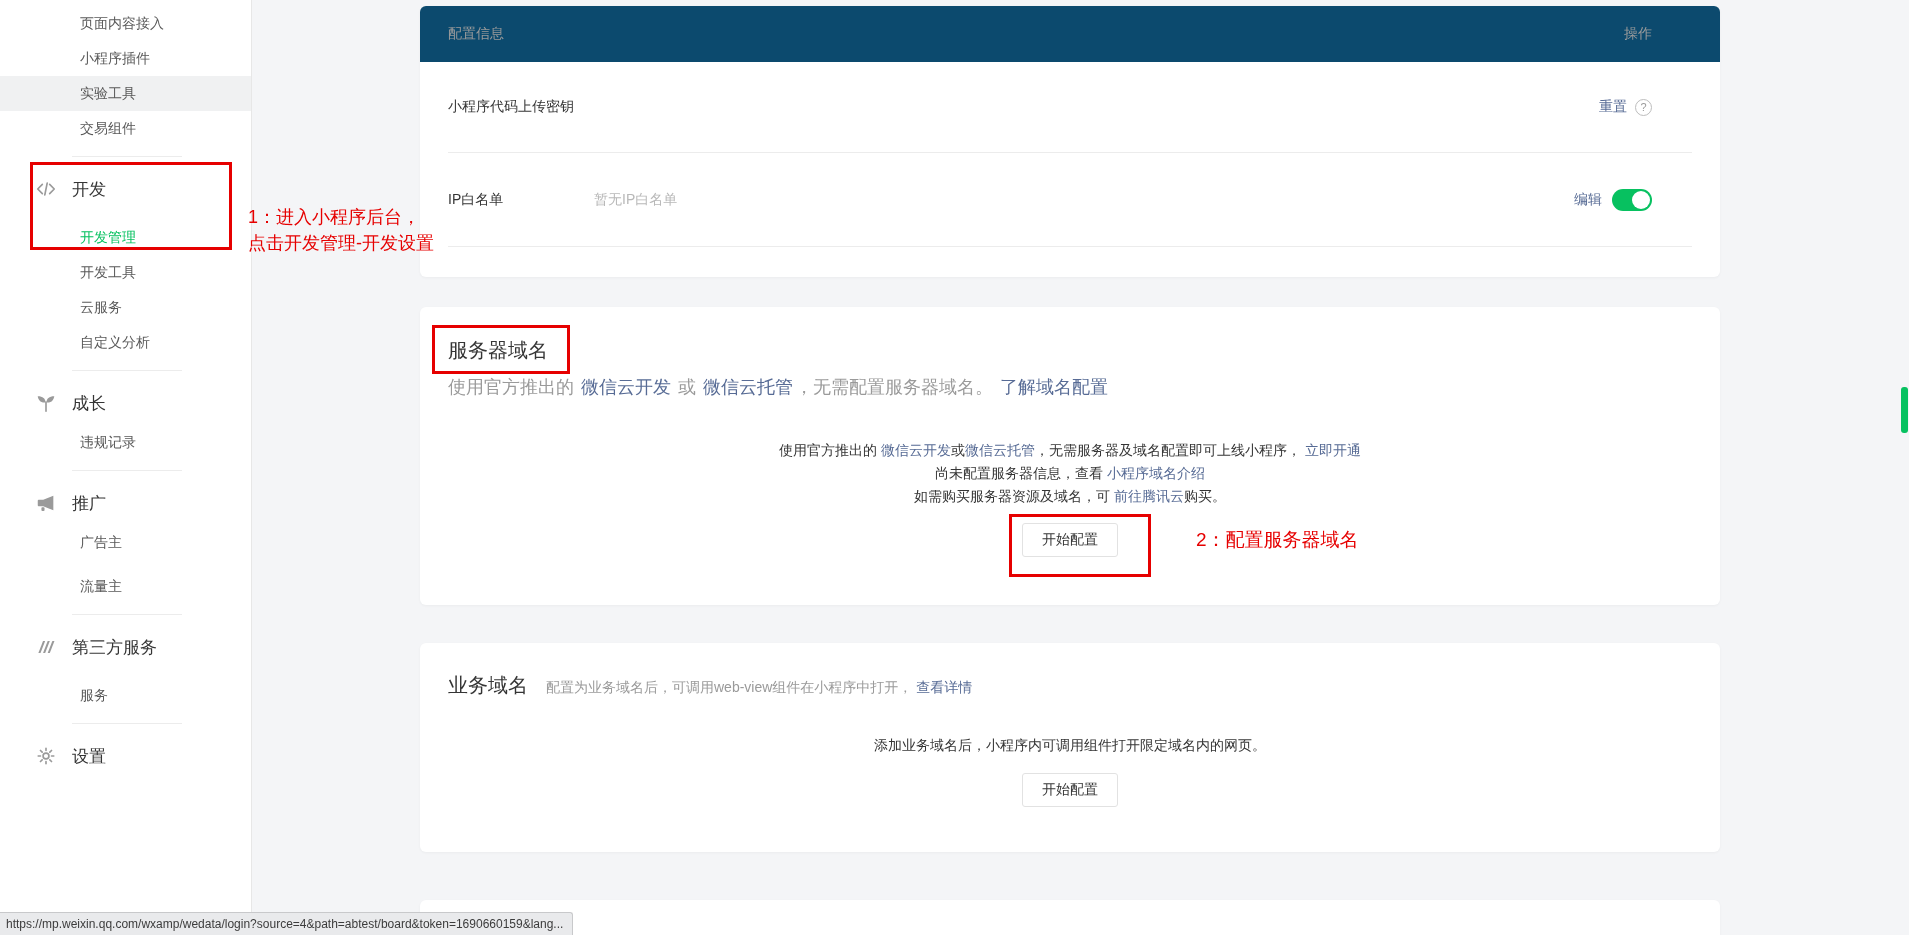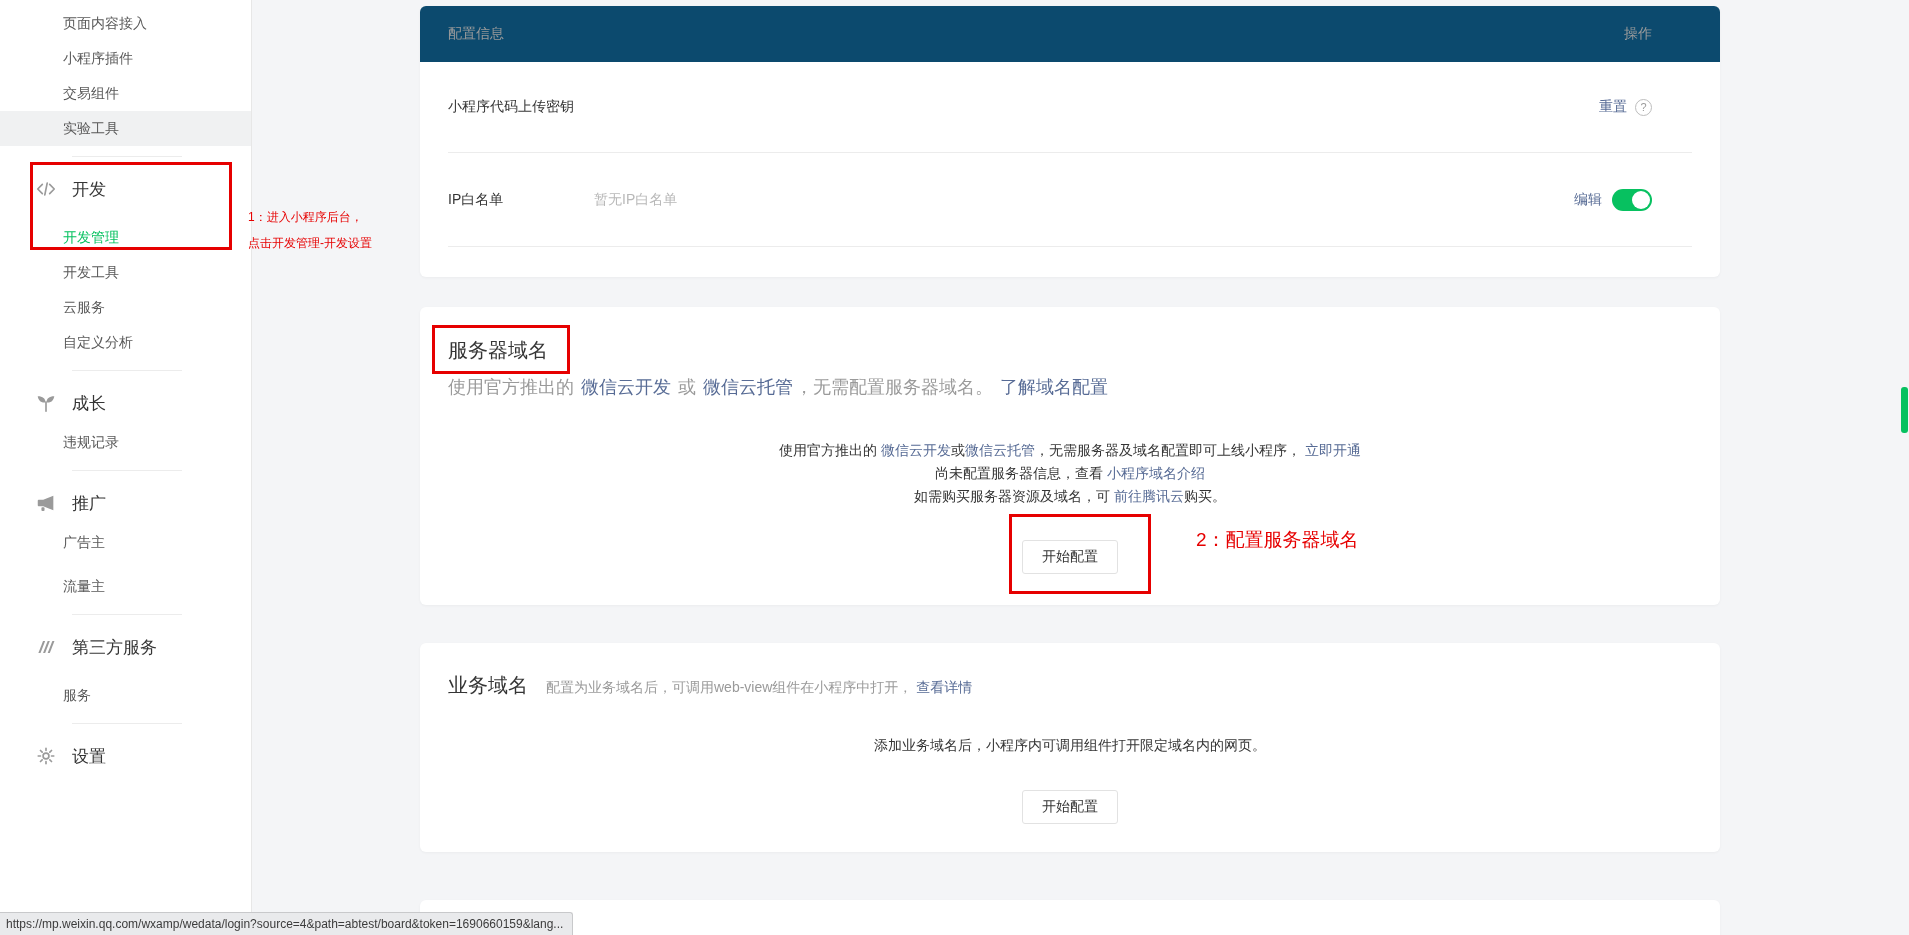--- a/index.html
+++ b/index.html
@@ -8,36 +8,36 @@
     background:#f4f5f7;
     font-family:"Liberation Sans","DejaVu Sans",sans-serif;
     color:#353535;
   }
   
   .sidebar{
     position:absolute;left:0;top:0;width:252px;height:935px;
     background:#fff;border-right:1px solid #e7e7e7;box-sizing:border-box;
     padding-top:6px;z-index:2;
   }
-  .side-item{height:35px;display:flex;align-items:center;padding-left:63px;
+  .side-item{height:35px;display:flex;align-items:center;padding-left:80px;
     font-size:14px;color:#595959;cursor:pointer;font-family:Liberation Serif, serif;}
   .side-item.hl{background:#f0f1f2;}
   .side-item.active{color:#07c160;}
   .side-item.first{margin-top:9px;}
   .side-section{height:44px;display:flex;align-items:center;padding-left:35px;
     font-size:17px;color:#353535;cursor:pointer;}
   .side-section .icon{width:22px;height:22px;margin-right:15px;display:inline-flex;
     align-items:center;justify-content:center;}
   .side-divider{border:none;border-top:1px solid #ececec;margin:10px 0 10px 72px;width:110px;}
 
   
   .redbox-sidebar{position:absolute;left:30px;top:162px;width:202px;height:88px;
     border:3px solid #e60000;box-sizing:border-box;pointer-events:none;z-index:6;}
   .annotation-1{position:absolute;left:248px;top:204px;z-index:6;
-    color:#e60000;font-size:12px;line-height:26px;}
+    color:#e60000;font-size:18px;line-height:26px;}
 
   
   .main{position:absolute;left:252px;top:0;right:0;bottom:0;}
   .card{position:absolute;left:168px;width:1300px;background:#fff;border-radius:6px;
     box-shadow:0 1px 3px rgba(0,0,0,0.04);box-sizing:border-box;}
   #card-config{top:6px;height:271px;}
   #card-server{top:307px;height:298px;padding:0 28px;}
   #card-business{top:643px;height:209px;padding:0 28px;}
   #card-peek{top:900px;height:60px;}
 
@@ -64,21 +64,21 @@
   
   .sd-titlewrap{display:inline-block;position:relative;margin-top:29px;}
   .sd-title{font-size:20px;color:#353535;line-height:28px;}
   .redbox-title{position:absolute;left:-16px;top:-11px;width:calc(100% + 38px);
     height:calc(100% + 21px);border:3px solid #e60000;box-sizing:border-box;pointer-events:none;}
   .sd-sub{margin-top:11px;font-size:18px;color:#9a9a9a;}
   .sd-sub .lnk{margin:0 2px;}
   .sd-center{margin-top:40px;text-align:center;font-size:14px;color:#353535;line-height:23px;}
   .btn-row{text-align:center;margin-top:15px;}
   .btn{display:inline-block;padding:7px 19px;background:#fff;border:1px solid #e2e2e2;
-    border-radius:3px;font-size:14px;color:#353535;cursor:pointer;margin-top:17px;}
+    border-radius:3px;font-size:14px;color:#353535;cursor:pointer;}
   .btn-anchor{position:relative;display:inline-block;}
   .redbox-btn{position:absolute;left:-13px;top:-9px;width:calc(100% + 46px);
     height:calc(100% + 29px);border:3px solid #e60000;box-sizing:border-box;pointer-events:none;}
   .annotation-2{position:absolute;left:calc(100% + 78px);top:4px;white-space:nowrap;
     color:#e60000;font-size:19px;}
 
   
   .bd-titlerow{margin-top:29px;display:flex;align-items:baseline;}
   .bd-title{font-size:20px;color:#353535;margin-right:18px;}
   .bd-sub{font-size:14px;color:#9a9a9a;}
@@ -93,22 +93,22 @@
     display:flex;align-items:center;padding:0 9px 0 6px;font-size:12px;color:#3c3c3c;
     z-index:9;white-space:nowrap;}
 </style>
 </head>
 <body>
 
 <nav class="sidebar">
   <div id="sidebar-nav">
       <div class="side-item">页面内容接入</div>
       <div class="side-item">小程序插件</div>
+      <div class="side-item hl">实验工具</div>
       <div class="side-item">交易组件</div>
-      <div class="side-item hl">实验工具</div>
       <div class="side-divider"></div>
       <div class="side-section">
         <span class="icon">
           <svg width="22" height="22" viewBox="0 0 24 24" fill="none" stroke="#9a9a9a" stroke-width="1.8" stroke-linecap="round" stroke-linejoin="round">
             <path d="M8 7 L3 12 L8 17"></path>
             <path d="M16 7 L21 12 L16 17"></path>
             <path d="M13.3 5.5 L10.7 18.5"></path>
           </svg>
         </span>
         <span>开发</span>

